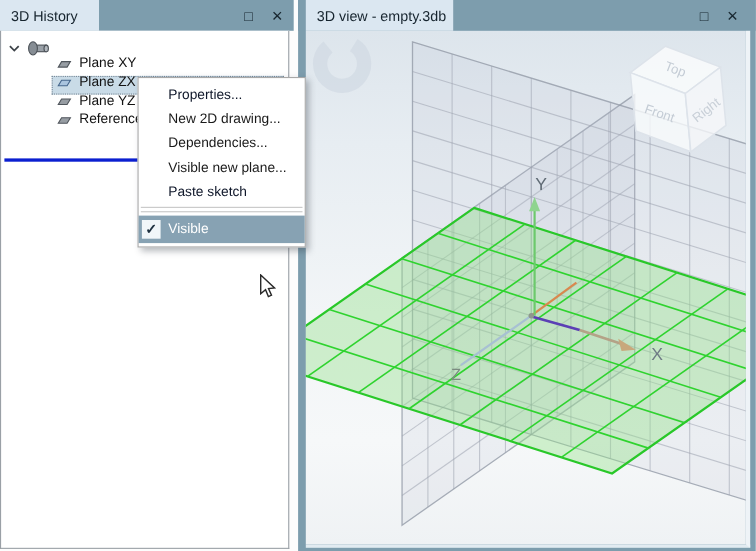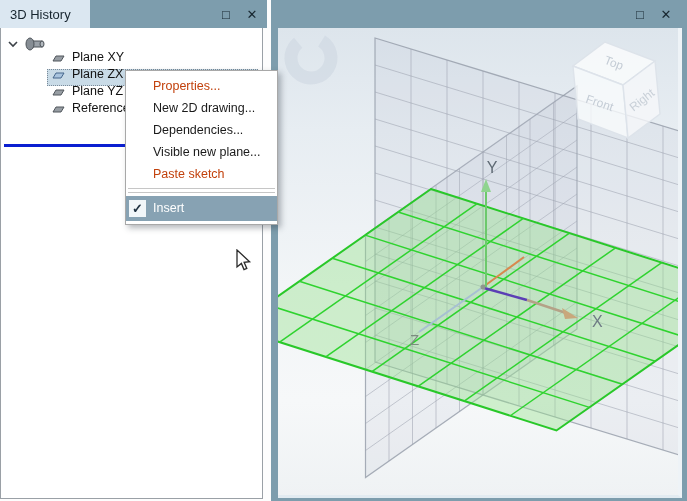--- a/index.html
+++ b/index.html
@@ -38,21 +38,21 @@
            height:17px; border:1px dotted transparent; }
   .titem.selected { background:#c9dbe7; border-color:#77client; border:1px dotted #7a8a98; margin-right:4px; }
   .plane-ico { flex:0 0 auto; }
   #insert-line { position:absolute; left:3px; top:116px; width:255px; height:3px; background:#0b1fd0; }
 
   
   #ctx-menu { position:absolute; left:125px; top:70px; width:153px; z-index:100;
               background:#ffffff; border:1px solid #a8a8a8; padding:4px 0 3px 0;
               box-shadow:3px 3px 6px rgba(40,50,60,0.35); font-size:12.5px; color:#1a1a1a; }
   .mi { height:22px; line-height:22px; padding-left:27px; white-space:nowrap; }
-  .mi.disabled { color:#c2410c; }
+  .mi.disabled { color:#0f172a; }
   .sep { border-top:1px solid #c6c6c6; margin:3px 2px; }
   .mi.checked { height:25px; line-height:25px; background:#87a2b3; color:#ffffff;
                 padding-left:0; display:flex; align-items:center; }
   .chk { width:17px; height:17px; margin-left:3px; margin-right:7px; background:rgba(250,253,255,0.92);
          color:#1e3040; font-size:13px; font-weight:bold; display:flex; align-items:center; justify-content:center; }
 
   #cursor { position:absolute; left:235px; top:249px; z-index:200; }
 </style>
 </head>
 <body>
@@ -113,20 +113,23 @@
             <span>Reference</span>
           </div>
         </div>
       </div>
       <div id="insert-line"></div>
     </div>
   </div>
 
   <div id="right-panel">
     <div id="right-title" class="panel-titlebar">
+      <div id="right-tab" class="tab">
+        <span>3D view - empty.3db</span>
+      </div>
       <div class="winbtns" style="right:8px;">
         <div class="winbtn">□</div>
         <div class="winbtn">✕</div>
       </div>
     </div>
 
     <div id="viewport">
       <svg id="scene" width="400" height="467" viewBox="278 28 400 467">
 
         <circle cx="311" cy="58" r="20" fill="none" stroke="#ccd6e0" stroke-width="13" opacity="0.55" stroke-dasharray="100 26" transform="rotate(-58 311 58)"></circle>
@@ -212,20 +215,20 @@
   <div id="ctx-menu">
     <div class="mi disabled">Properties...</div>
     <div class="mi">New 2D drawing...</div>
     <div class="mi">Dependencies...</div>
     <div class="mi">Visible new plane...</div>
     <div class="mi disabled">Paste sketch</div>
     <div class="sep"></div>
     <div class="sep"></div>
     <div class="mi checked">
       <span class="chk">✓</span>
-      <span>Insert</span>
+      <span>Visible</span>
     </div>
   </div>
 
   <svg id="cursor" width="18" height="24">
     <path d="M2,1 L2,18 L6.4,14.4 L9,20.6 L11.8,19.4 L9.1,13.3 L14.6,12.7 Z" fill="#ffffff" stroke="#2a2a2a" stroke-width="1.3"></path>
   </svg>
 </div>
 
 </body></html>

